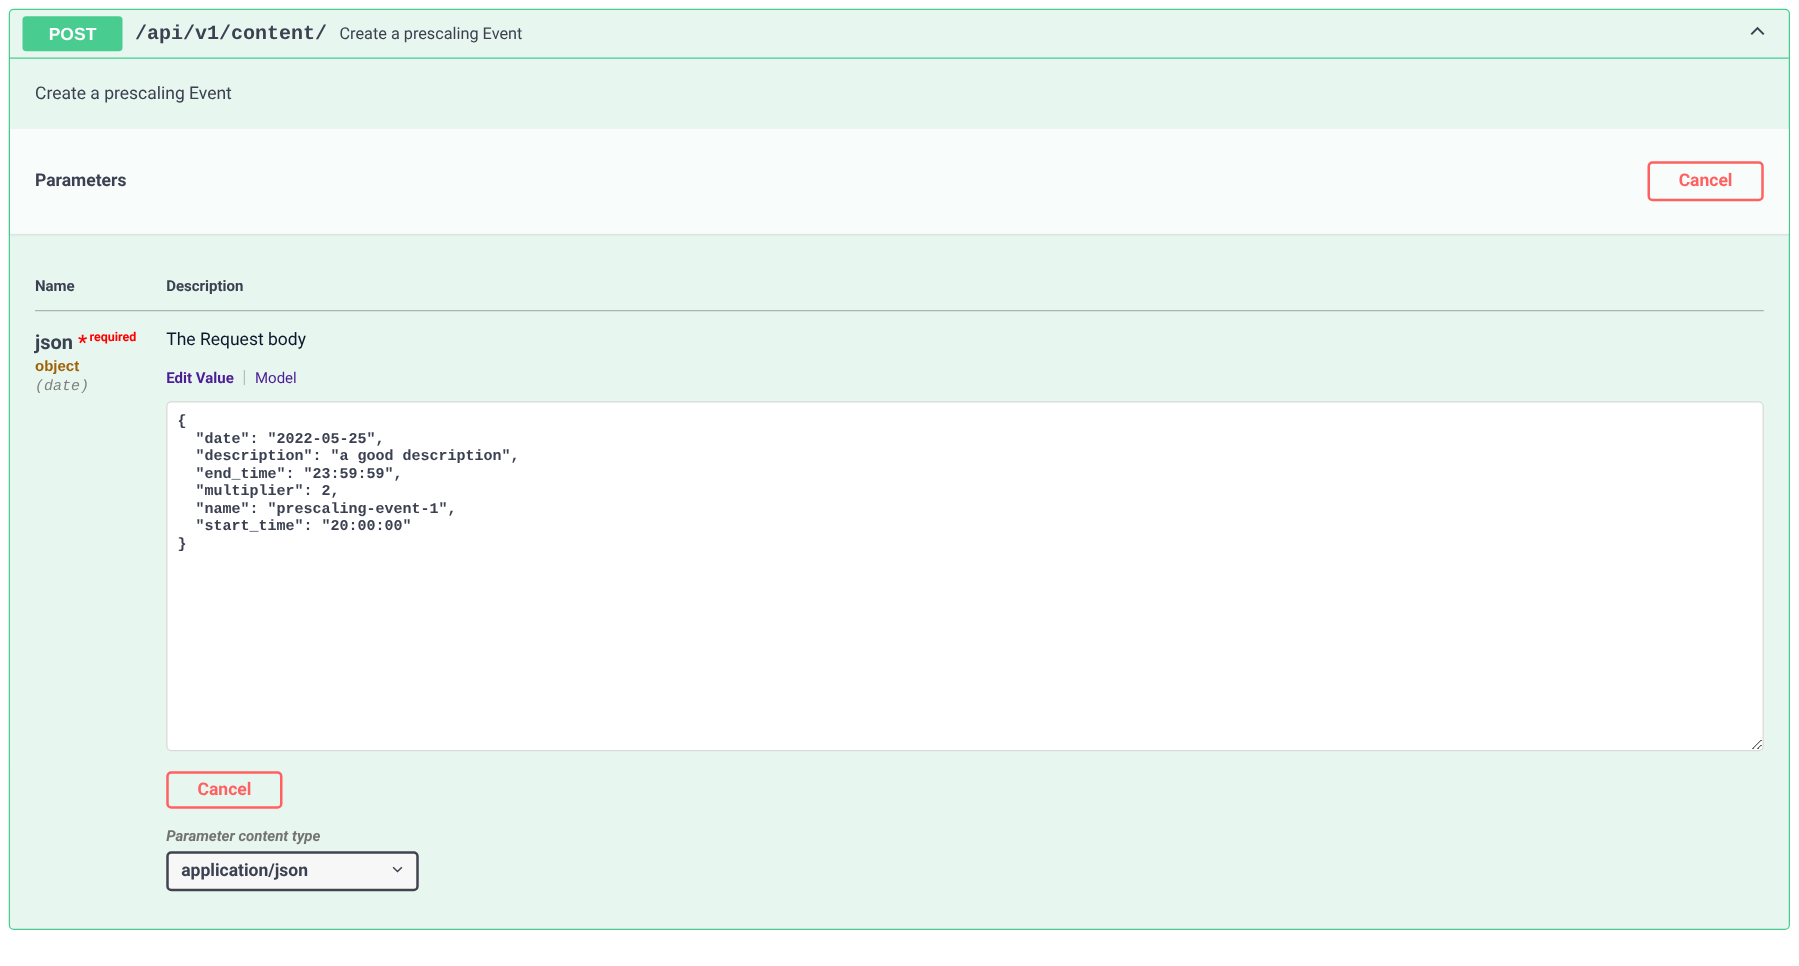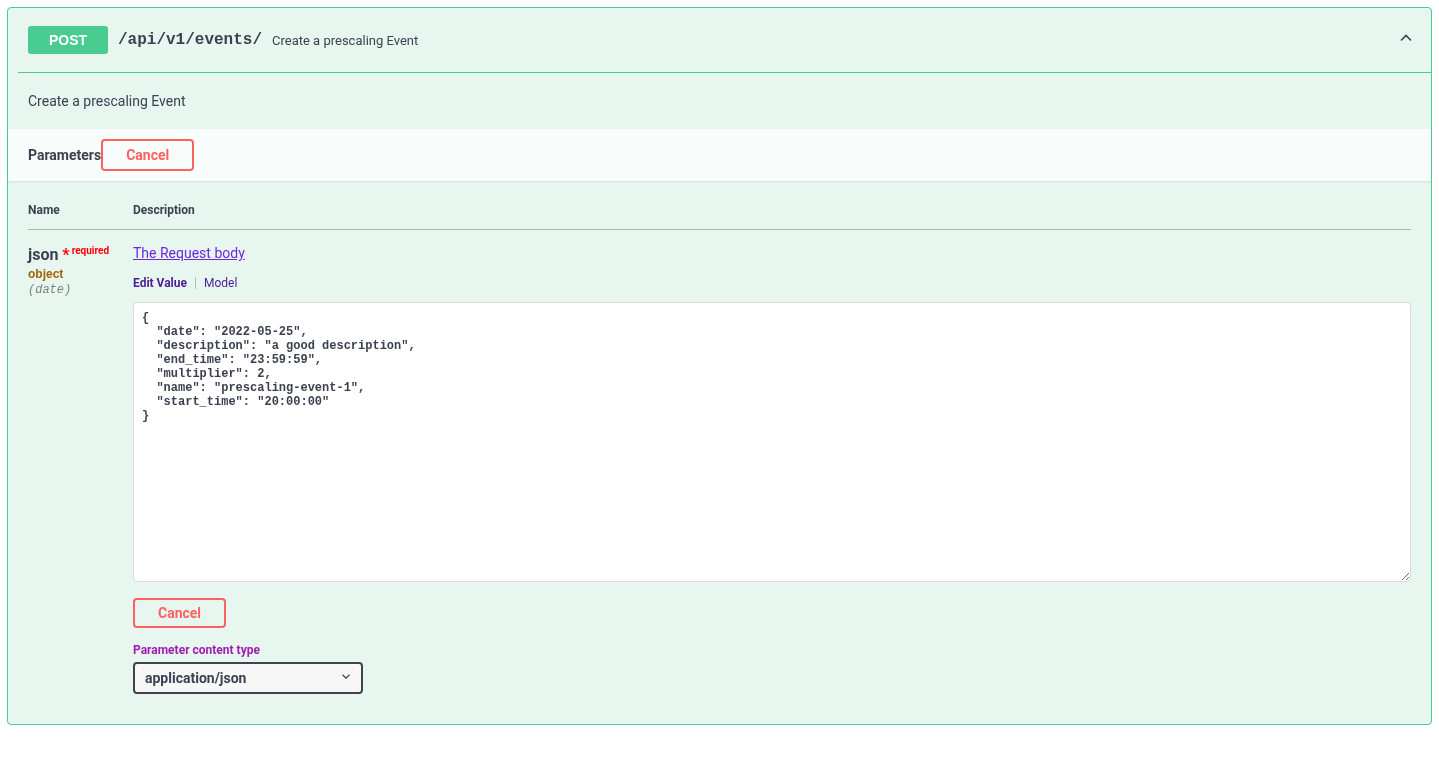--- a/index.html
+++ b/index.html
@@ -13,25 +13,24 @@
       padding: 7px;
     }
     .opblock {
       border: 1px solid #49cc90;
       border-radius: 4px;
       background: #e8f6f0;
     }
     .opblock-summary {
       display: flex;
       align-items: center;
-      padding: 18px 10px;
+      padding: 5px 10px;
       border-bottom: 1px solid #49cc90;
       cursor: pointer;
       position: relative;
-      margin-left: 10px;
     }
     .method-badge {
       background: #49cc90;
       color: #fff;
       font-weight: 700;
       font-size: 14px;
       padding: 6px 15px;
       border-radius: 3px;
       min-width: 80px;
       text-align: center;
@@ -65,42 +64,43 @@
       padding: 0;
     }
     .description-wrapper {
       padding: 20px;
       color: #3b4151;
       font-size: 14px;
     }
     .parameters-header {
       display: flex;
       align-items: center;
-      padding: 10px 20px;
+      justify-content: space-between;
+      padding: 26px 20px;
       background: rgba(255,255,255,0.7);
       box-shadow: 0 1px 2px rgba(0,0,0,0.1);
     }
     .parameters-title {
       font-size: 14px;
       font-weight: 700;
       color: #3b4151;
     }
     .btn-cancel {
       background: transparent;
       border: 2px solid #ff6060;
       color: #ff6060;
       font-weight: 700;
       font-size: 14px;
       padding: 6px 23px;
       border-radius: 4px;
       cursor: pointer;
       font-family: inherit;
     }
     .parameters-container {
-      padding: 10px 20px 30px 20px;
+      padding: 23px 20px 30px 20px;
     }
     .parameters-table {
       width: 100%;
       border-collapse: collapse;
     }
     .parameters-table thead th {
       text-align: left;
       font-size: 12px;
       font-weight: 700;
       color: #3b4151;
@@ -139,23 +139,22 @@
     }
     .param-in {
       font-family: "SFMono-Regular", Consolas, "Liberation Mono", Menlo, monospace;
       font-size: 12px;
       color: #808080;
       font-style: italic;
       padding-top: 2px;
     }
     .param-desc {
       font-size: 14px;
-      color: #6d28d9;
+      color: #0f172a;
       padding-bottom: 15px;
-      text-decoration: underline;
     }
     .tabs {
       display: flex;
       align-items: center;
       font-size: 12px;
       padding-bottom: 12px;
     }
     .tab-item {
       cursor: pointer;
       color: #4c1d95;
@@ -193,28 +192,29 @@
       cursor: pointer;
       font-family: inherit;
       margin-top: 12px;
     }
     .content-type-wrapper {
       margin-top: 15px;
     }
     .content-type-label {
       font-size: 12px;
       font-weight: 700;
-      color: #a21caf;
+      color: #737373;
       display: block;
       margin-bottom: 5px;
+      font-style: italic;
     }
     .content-type-select-wrapper {
       position: relative;
       display: inline-block;
-      width: 230px;
+      width: 202px;
     }
     .content-type-select {
       width: 100%;
       border: 2px solid #41444e;
       border-radius: 4px;
       padding: 6px 30px 6px 10px;
       font-size: 14px;
       font-weight: 700;
       background: #f7f7f7;
       color: #3b4151;
@@ -238,21 +238,21 @@
       stroke-width: 2;
     }
   </style>
 </head>
 <body>
 
 <div class="opblock">
 
   <div class="opblock-summary">
     <span class="method-badge">POST</span>
-    <span class="path">/api/v1/events/</span>
+    <span class="path">/api/v1/content/</span>
     <span class="summary-desc">Create a prescaling Event</span>
     <span class="chevron-up">
       <svg viewBox="0 0 24 24">
           <polyline points="6 15 12 9 18 15"></polyline>
         </svg>
     </span>
   </div>
 
   <div class="opblock-body">
     <div class="description-wrapper">Create a prescaling Event</div>

